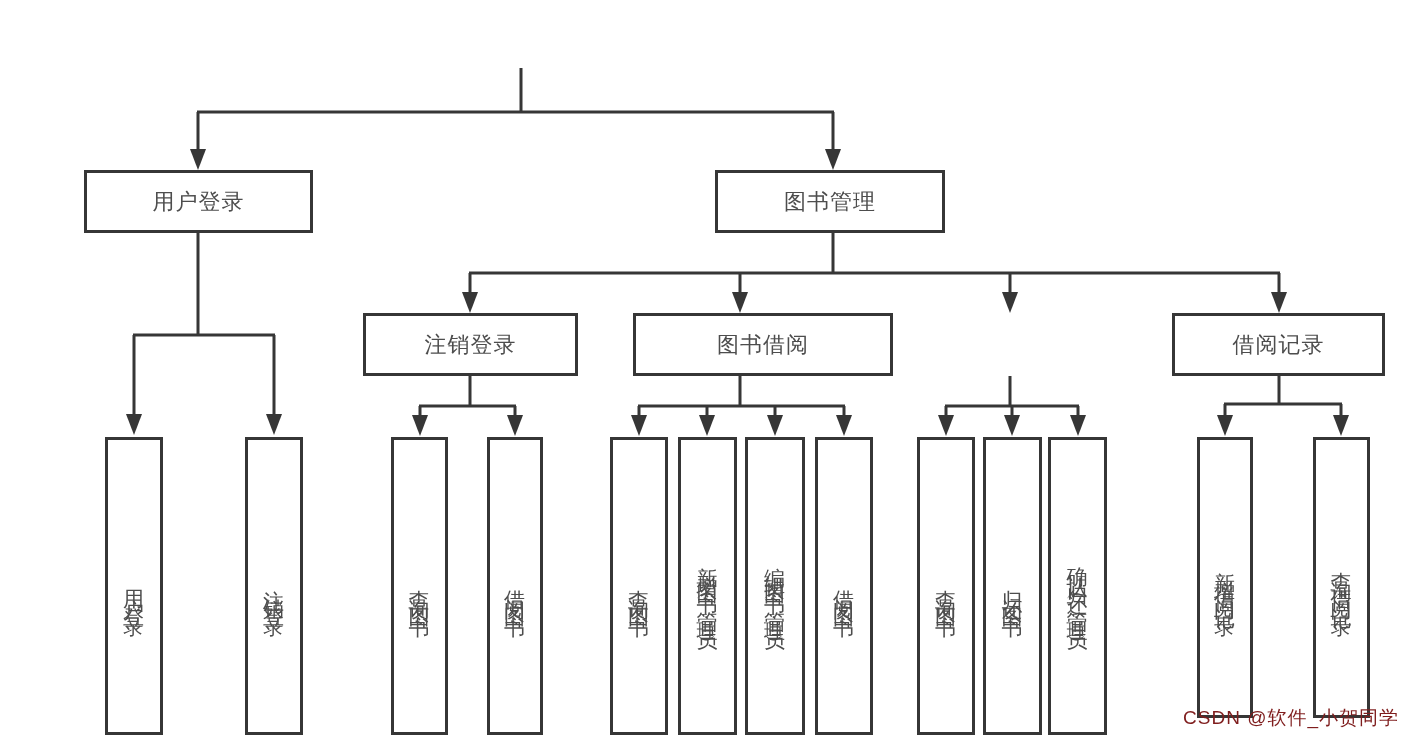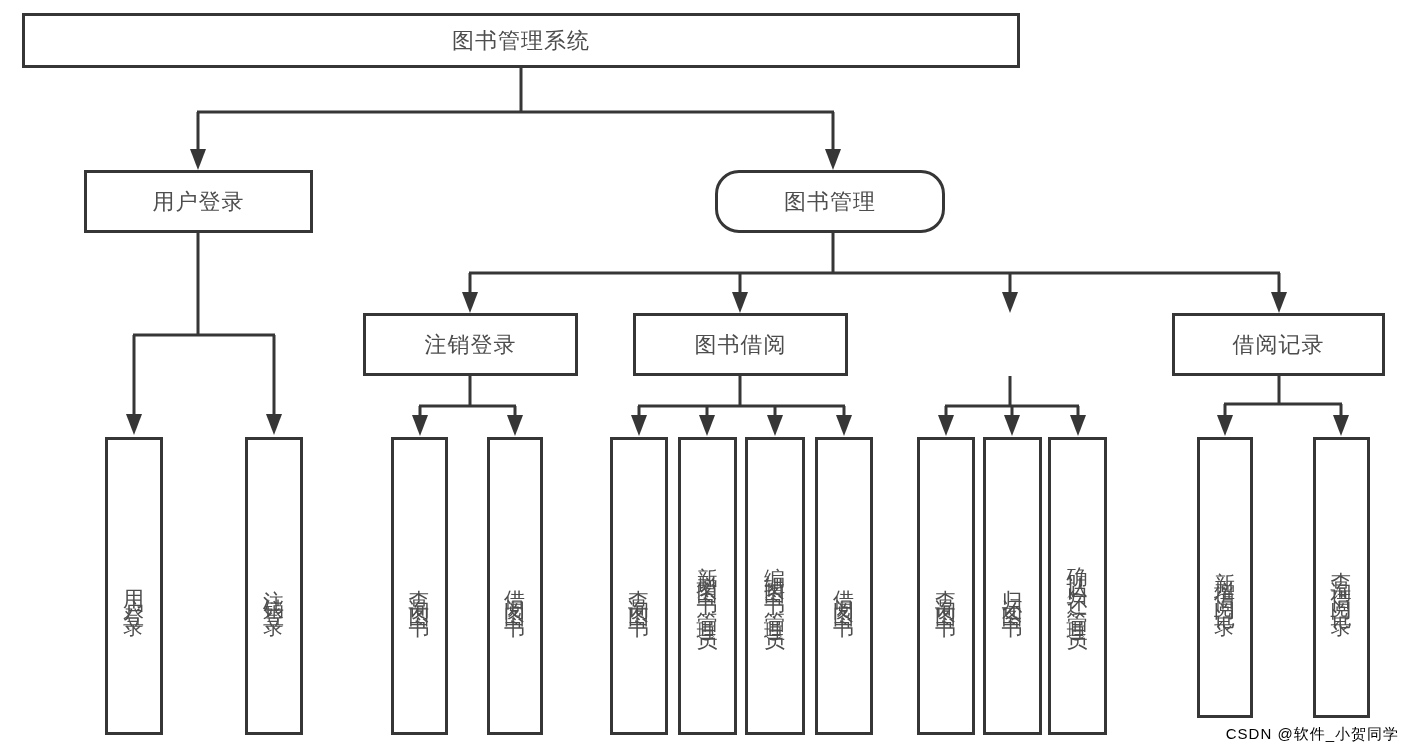--- a/index.html
+++ b/index.html
@@ -13,29 +13,29 @@
     border:3px solid #363636;background:#ffffff;color:#4d4d4d;
     display:flex;align-items:center;justify-content:center;
   }
   .h-node{font-size:22px;letter-spacing:1px;white-space:nowrap;}
   .v-node span{
     writing-mode:vertical-rl;text-orientation:mixed;
     font-size:21px;letter-spacing:9px;line-height:1;
     display:block;margin-bottom:-9px;
   }
   .watermark{
-    position:absolute;right:6px;bottom:3px;
-    font-size:15px;color:#000000;letter-spacing:1px;white-space:nowrap;
+    position:absolute;right:6px;bottom:16px;
+    font-size:19px;color:#7f1d1d;letter-spacing:1px;white-space:nowrap;
   }
   
   #n-root{left:22px;top:13px;width:998px;height:55px;}
   #n-b0  {left:84px;top:170px;width:229px;height:63px;}
-  #n-b1  {left:715px;top:170px;width:230px;height:63px;border-radius:24px;}
+  #n-b1  {left:715px;top:170px;width:230px;height:63px;}
   #n-c0  {left:363px;top:313px;width:215px;height:63px;}
-  #n-c1  {left:633px;top:313px;width:215px;height:63px;}
+  #n-c1  {left:633px;top:313px;width:260px;height:63px;}
   #n-c2  {left:903px;top:313px;width:215px;height:63px;}
   #n-c3  {left:1172px;top:313px;width:213px;height:63px;}
   #n-l0 {left:105px;top:437px;width:58px;height:298px;}
   #n-l1 {left:245px;top:437px;width:58px;height:298px;}
   #n-l2 {left:391px;top:437px;width:57px;height:298px;}
   #n-l3 {left:487px;top:437px;width:56px;height:298px;}
   #n-l4 {left:610px;top:437px;width:58px;height:298px;}
   #n-l5 {left:678px;top:437px;width:59px;height:298px;}
   #n-l6 {left:745px;top:437px;width:60px;height:298px;}
   #n-l7 {left:815px;top:437px;width:58px;height:298px;}
@@ -90,23 +90,20 @@
 
       <polygon points="938,415 954,415 946,436"></polygon>
       <polygon points="1004,415 1020,415 1012,436"></polygon>
       <polygon points="1070,415 1086,415 1078,436"></polygon>
 
       <polygon points="1217,415 1233,415 1225,436"></polygon>
       <polygon points="1333,415 1349,415 1341,436"></polygon>
     </g>
   </svg>
 
-  <div class="node h-node" id="n-root">
-    <span>图书管理系统</span>
-  </div>
 
   <div class="node h-node" id="n-b0">
     <span>用户登录</span>
   </div>
   <div class="node h-node" id="n-b1">
     <span>图书管理</span>
   </div>
 
   <div class="node h-node" id="n-c0">
     <span>注销登录</span>

